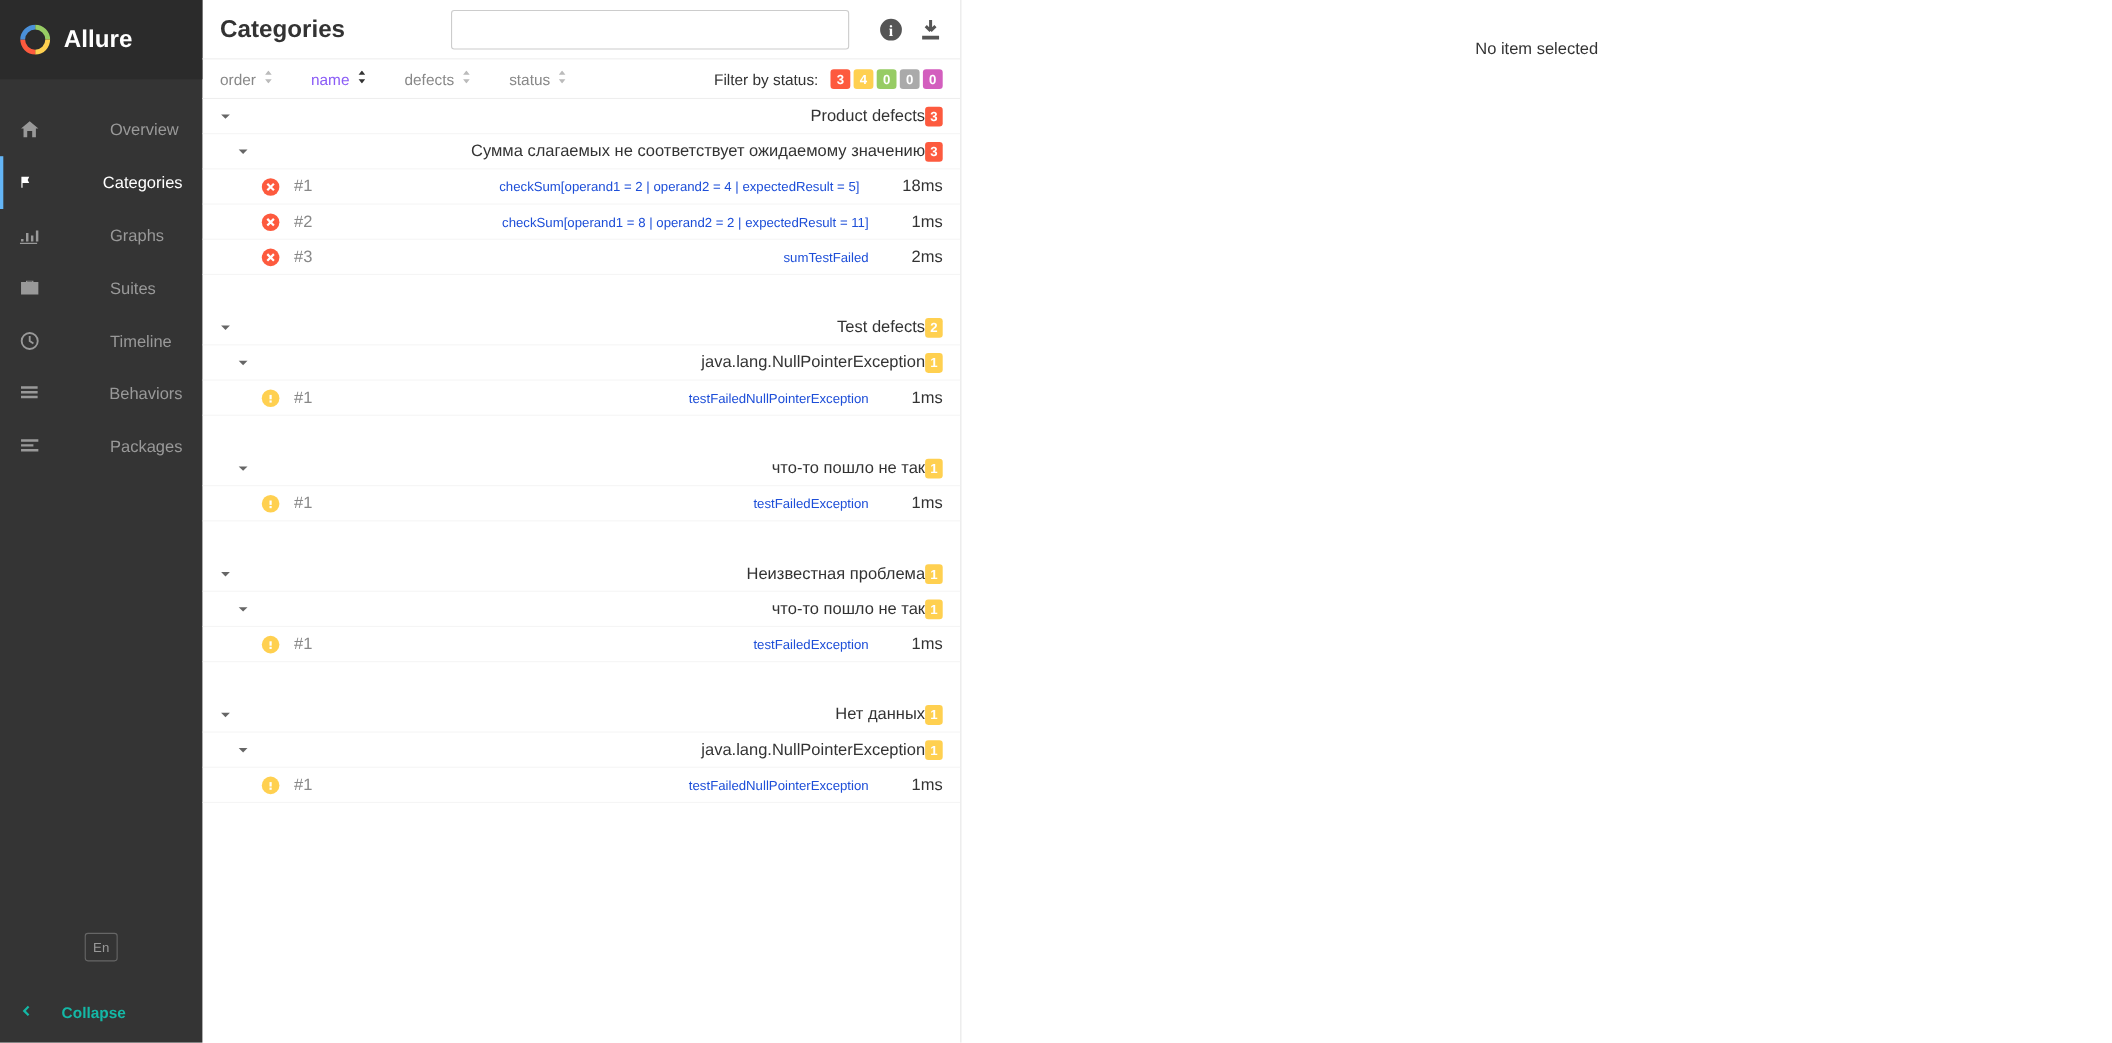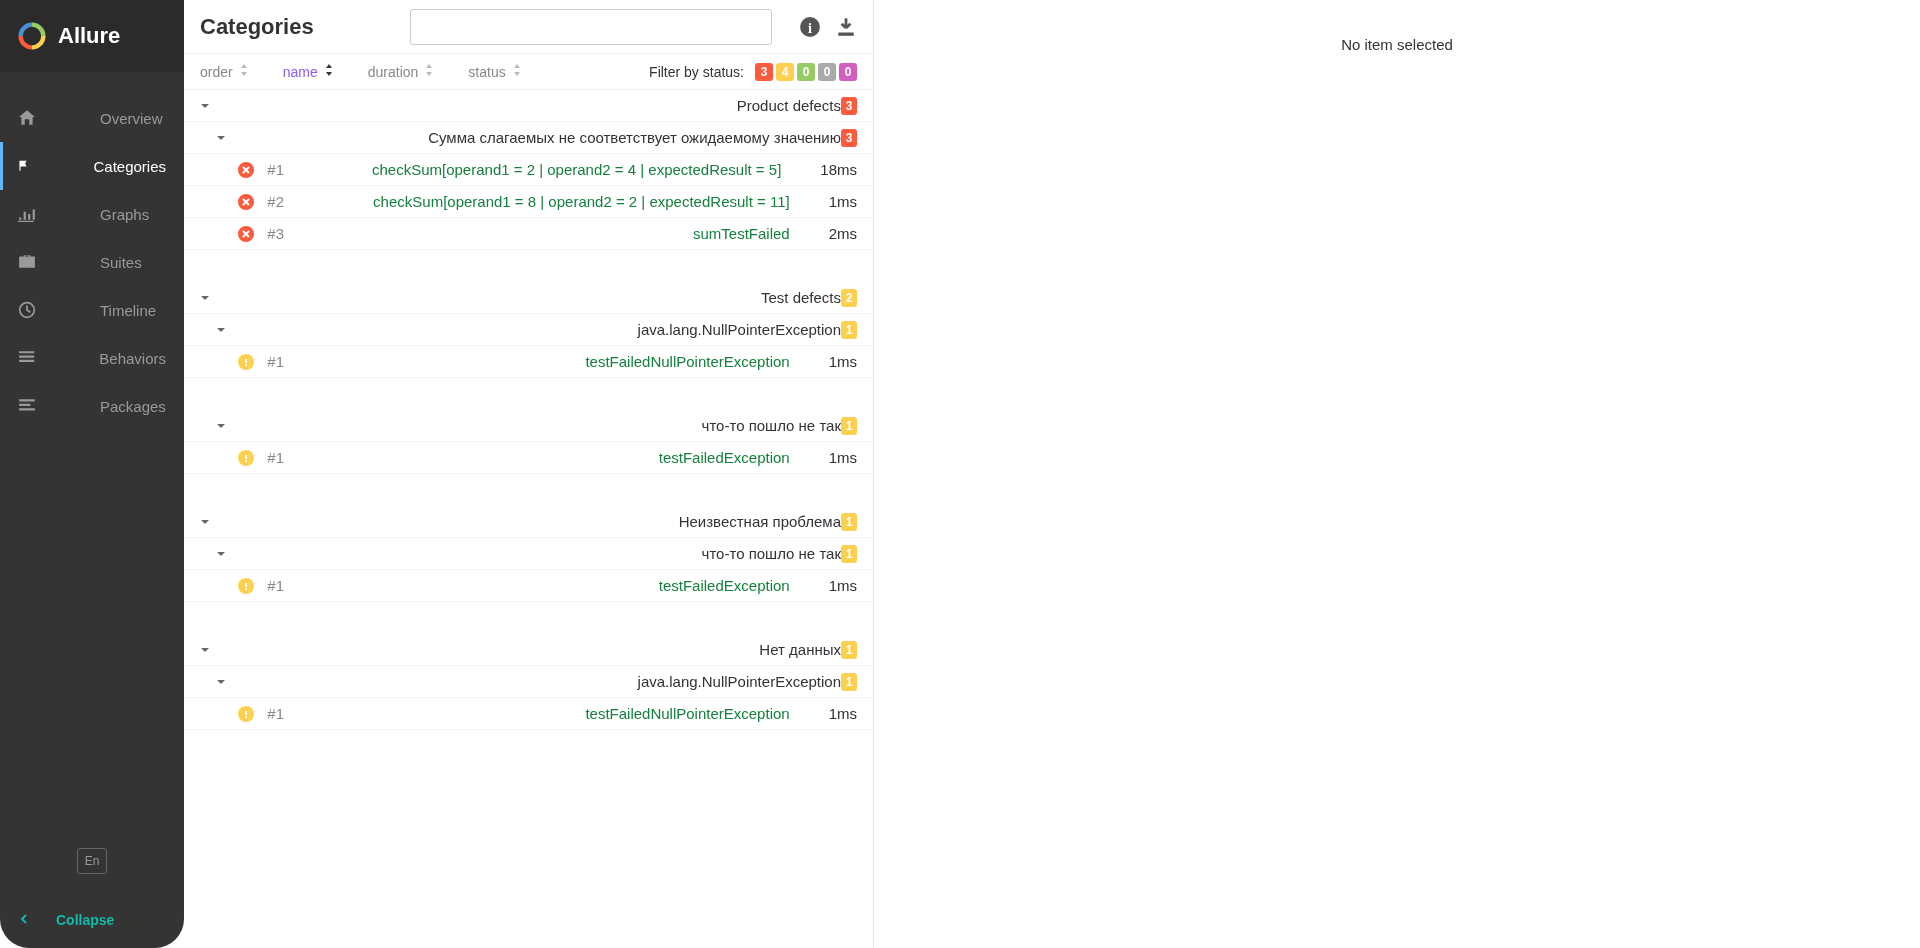--- a/index.html
+++ b/index.html
@@ -1,20 +1,20 @@
 <!DOCTYPE html>
 <html><head>
 <meta charset="utf-8">
 <style>
 * { box-sizing: border-box; margin: 0; padding: 0; }
 body { font-family: -apple-system, BlinkMacSystemFont, "Segoe UI", Helvetica, Arial, sans-serif; font-size: 14px; color: #333; background: #fff; }
 .app { display: flex; height: 948px; width: 1920px; }
 
 
-.sidebar { width: 184px; background: #343434; color: #999; display: flex; flex-direction: column; border-radius: 29px; }
+.sidebar { width: 184px; background: #343434; color: #999; display: flex; flex-direction: column; }
 .sidebar-header { height: 72px; background: #2b2b2b; display: flex; align-items: center; padding: 0 18px; }
 .logo { width: 28px; height: 28px; margin-right: 12px; }
 .brand { color: #fff; font-size: 22px; font-weight: 700; }
 .nav { flex: 1; padding-top: 22px; }
 .nav-item { display: flex; align-items: center; height: 48px; padding: 0 18px; cursor: pointer; color: #999; gap: 44px; }
 .nav-item.active { color: #fff; border-left: 3px solid #64b5f6; padding-left: 15px; }
 .nav-item .icon { width: 18px; height: 18px; margin-right: 20px; display: inline-flex; align-items: center; justify-content: center; }
 .nav-item .label { font-size: 15px; }
 .sidebar-bottom { padding-bottom: 20px; }
 .lang-btn { width: 30px; height: 26px; border: 1px solid #666; border-radius: 3px; color: #999; font-size: 12px; display: flex; align-items: center; justify-content: center; margin: 0 auto 18px; cursor: pointer; }
@@ -50,21 +50,21 @@
 .tree-row.l1 { padding-left: 32px; }
 .tree-row.l2 { padding-left: 54px; }
 .chevron { width: 10px; margin-right: 6px; color: #666; display: inline-flex; }
 .row-title { flex: 1; font-size: 15px; color: #333; }
 .row-badge { min-width: 16px; height: 18px; padding: 0 4px; border-radius: 3px; color: #fff; font-size: 12px; font-weight: 600; display: inline-flex; align-items: center; justify-content: center; }
 .status-icon-circle { width: 16px; height: 16px; border-radius: 50%; display: inline-flex; align-items: center; justify-content: center; margin-right: 10px; flex-shrink: 0; }
 .status-icon-circle svg { width: 10px; height: 10px; }
 .sic-failed { background: #fd5a3e; }
 .sic-broken { background: #ffd050; }
 .test-idx { color: #888; margin-right: 10px; min-width: 20px; font-size: 15px; }
-.test-name { flex: 1; color: #15803d; font-size: 15px; }
+.test-name { flex: 1; color: #1d4ed8; font-size: 12px; }
 .test-duration { color: #333; font-size: 15px; margin-left: 39px; }
 .group-break { height: 28px; border: none; }
 </style>
 </head>
 <body>
 
 <div class="app">
   <aside class="sidebar">
     <div class="sidebar-header">
       <span class="logo">
@@ -171,21 +171,21 @@
               <path d="M5 0l3 4H2zM5 12l3-4H2z"></path>
             </svg>
           </div>
         <div class="sorter active">
             <span>name</span>
             <svg width="10" height="12" viewBox="0 0 10 12" fill="#333">
               <path d="M5 0l3 4H2zM5 12l3-4H2z"></path>
             </svg>
           </div>
         <div class="sorter">
-            <span>duration</span>
+            <span>defects</span>
             <svg width="10" height="12" viewBox="0 0 10 12" fill="#bbb">
               <path d="M5 0l3 4H2zM5 12l3-4H2z"></path>
             </svg>
           </div>
         <div class="sorter">
             <span>status</span>
             <svg width="10" height="12" viewBox="0 0 10 12" fill="#bbb">
               <path d="M5 0l3 4H2zM5 12l3-4H2z"></path>
             </svg>
           </div>

